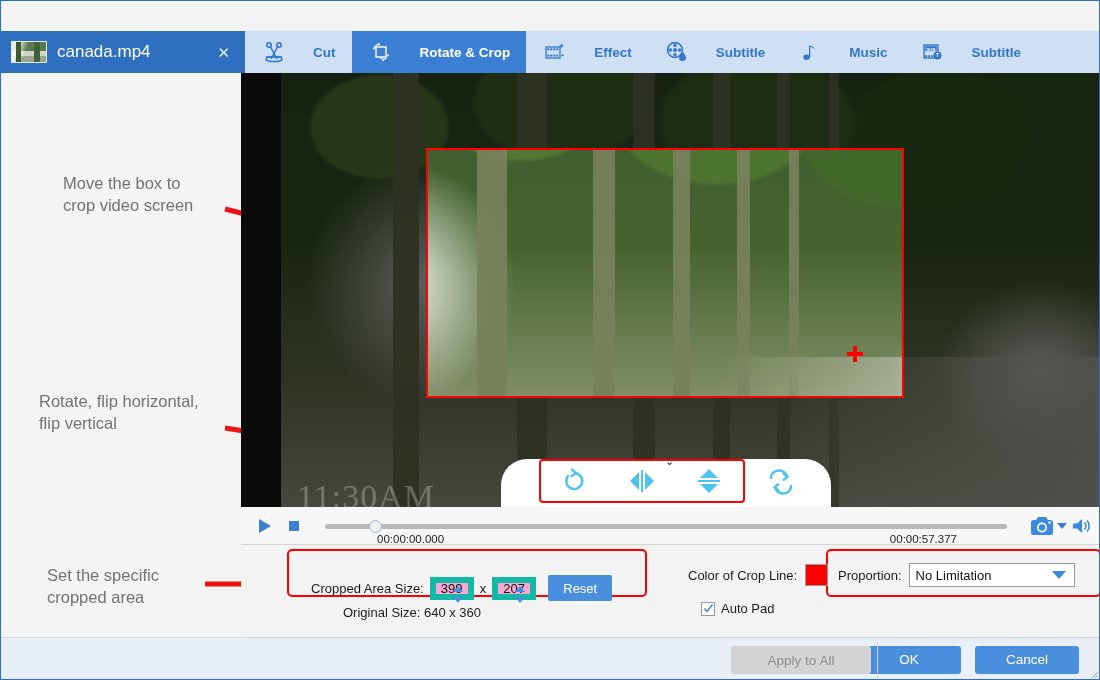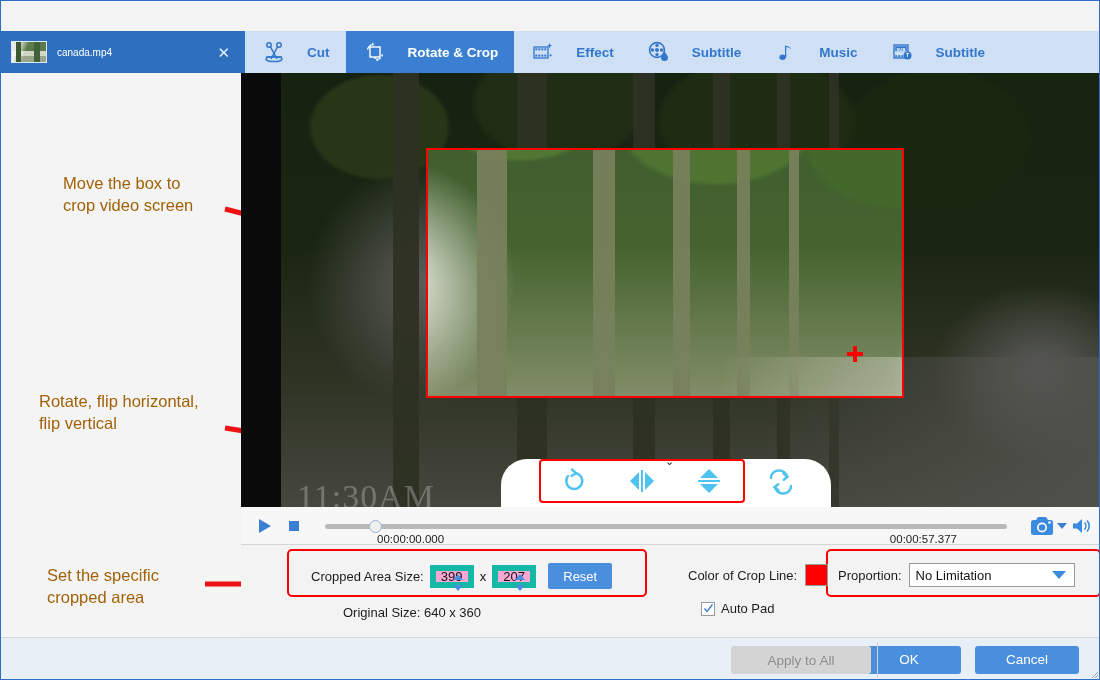--- a/index.html
+++ b/index.html
@@ -56,44 +56,44 @@
   }
   .filetab .thumb:before {
     content: ""; position: absolute; left: 4px; top: 0; width: 5px; height: 100%;
     background: #3e5a33;
   }
   .filetab .thumb:after {
     content: ""; position: absolute; right: 6px; top: 0; width: 6px; height: 100%;
     background: #42613a;
   }
   .filetab .fname {
-    color: #ffffff; font-size: 10px; margin-left: 10px;
+    color: #ffffff; font-size: 17px; margin-left: 10px;
   }
   .filetab .tabclose {
     margin-left: auto; color: #e9f0fb; font-size: 15px; line-height: 1;
     padding: 3px 5px;
   }
 
   .toolbar { display: flex; align-items: stretch; flex: 1; }
   .tbitem {
-    display: flex; align-items: center; gap: 20px;
+    display: flex; align-items: center; gap: 26px;
     padding: 0 16px; height: 42px;
     color: #3377cc; font-size: 13.5px; font-weight: bold;
   }
   .tbitem.active { background: #3a7fd1; color: #ffffff; }
   .tbitem .ticon { width: 26px; height: 26px; display: flex; align-items: center; justify-content: center; }
   .tbitem svg { display: block; }
 
   
   .leftpanel {
     position: absolute; left: 0; top: 72px; width: 240px; height: 608px;
     background: #f4f4f4;
   }
   .annot {
-    position: absolute; color: #a16207; font-size: 16.5px; line-height: 1.35;
+    position: absolute; color: #737373; font-size: 16.5px; line-height: 1.35;
     white-space: pre-line;
   }
   #annot-move { left: 62px; top: 171px; }
   #annot-rotate { left: 38px; top: 389px; }
   #annot-crop { left: 46px; top: 563px; }
   #annot-proportion { left: 780px; top: 615px; font-size: 16px; }
 
   
   .arrow { position: absolute; }
 
@@ -198,21 +198,21 @@
   
   .settings {
     position: absolute; left: 240px; top: 544px; width: 860px; height: 92px;
     background: #f3f3f3;
   }
   .redbox { position: absolute; border: 2px solid #ff0000; border-radius: 5px; }
   #box-crop { left: 46px; top: 4px; width: 360px; height: 48px; }
   #box-prop { left: 585px; top: 4px; width: 275px; height: 48px; }
 
   .fieldrow { position: absolute; display: flex; align-items: center; gap: 6px; }
-  #row-crop { left: 70px; top: 18px; }
+  #row-crop { left: 70px; top: 30px; }
   .lbl { font-size: 13px; color: #1c1c1c; }
   .numfield {
     width: 44px; height: 23px; background: #f9a8d4; border: 6px solid #14b8a6;
     display: flex; align-items: center; padding-left: 5px; position: relative;
   }
   .numfield .nval { font-size: 13px; color: #111; }
   .spin {
     position: absolute; right: 4px; top: 3px; width: 11px; height: 17px;
     display: flex; flex-direction: column; justify-content: space-between;
   }

